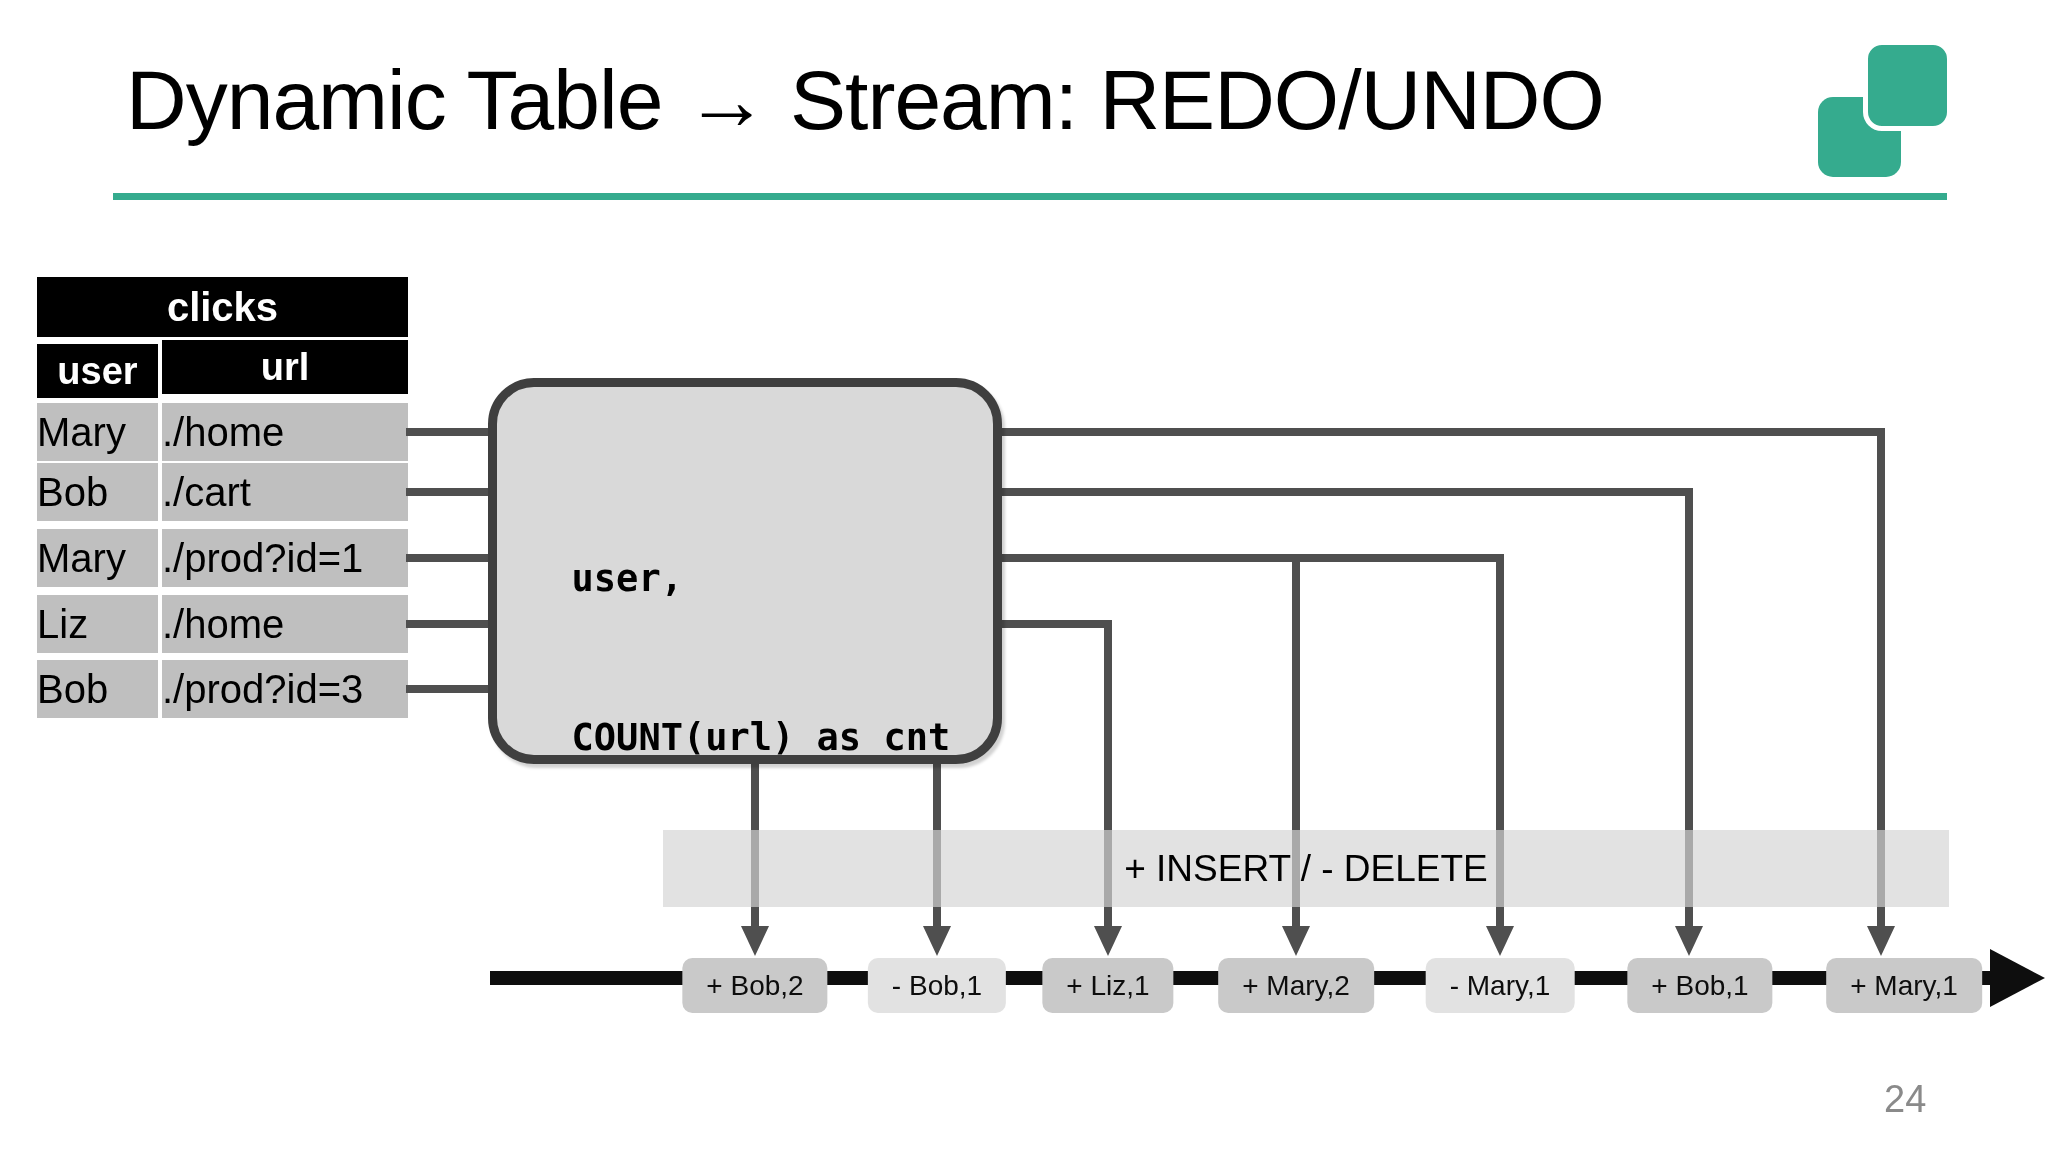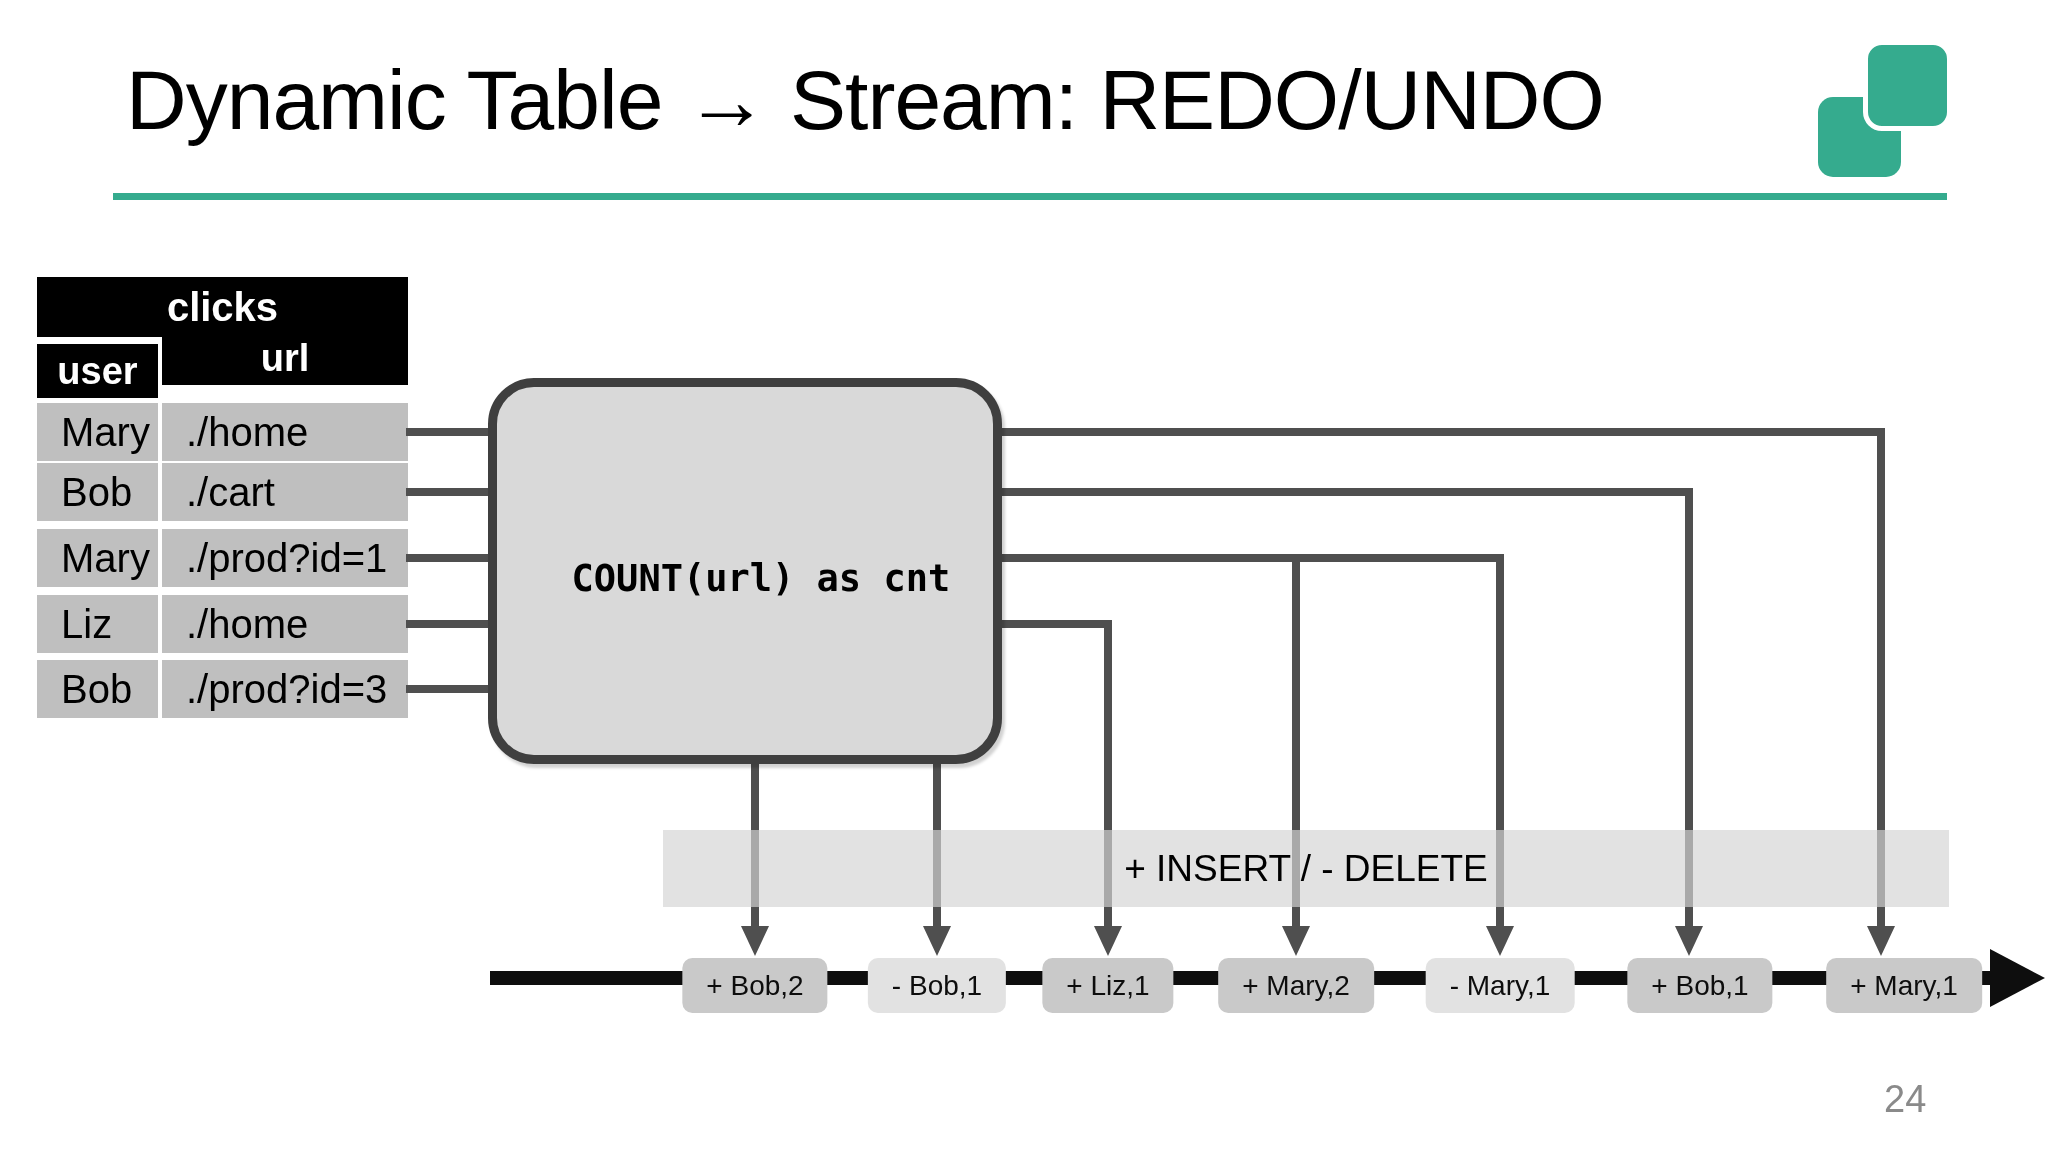--- a/index.html
+++ b/index.html
@@ -29,21 +29,21 @@
   
   .tbl-cell{
     position:absolute;box-sizing:border-box;
     font-size:40px;color:#000;
     display:flex;align-items:center;
   }
   .tbl-head{
     background:#000;color:#fff;font-weight:bold;
     justify-content:center;
   }
-  .tbl-data{background:#bfbfbf;padding-left:24px;}
+  .tbl-data{background:#bfbfbf;padding-left:0;}
   
   .sql-box{
     position:absolute;left:488px;top:378px;width:514px;height:386px;
     background:#d9d9d9;border:9px solid #3f3f3f;border-radius:46px;
     box-sizing:border-box;z-index:4;
     box-shadow:3px 4px 3px rgba(0,0,0,0.18);
   }
   .sql-code{
     position:absolute;left:527px;top:446px;z-index:5;
     font-family:"DejaVu Sans Mono","Liberation Mono",monospace;
@@ -116,21 +116,21 @@
 
     <g fill="#0e0e0e">
       <rect x="490" y="971" width="1500" height="14"></rect>
       <polygon points="1990,949 1990,1007 2045,978"></polygon>
     </g>
   </svg>
 
   <div>
     <div class="tbl-cell tbl-head" style="left:37px;top:277px;width:371px;height:60px;">clicks</div>
     <div class="tbl-cell tbl-head" style="left:37px;top:344px;width:121px;height:54px;font-size:38px;">user</div>
-    <div class="tbl-cell tbl-head" style="left:162px;top:331px;width:246px;height:54px;font-size:38px;">url</div>
+    <div class="tbl-cell tbl-head" style="left:162px;top:340px;width:246px;height:54px;font-size:38px;">url</div>
 
     <div>
       <div class="tbl-cell tbl-data" style="left:37px;top:403px;width:121px;height:58px;">Mary</div>
       <div class="tbl-cell tbl-data" style="left:162px;top:403px;width:246px;height:58px;">./home</div>
     </div>
     <div>
       <div class="tbl-cell tbl-data" style="left:37px;top:463px;width:121px;height:58px;">Bob</div>
       <div class="tbl-cell tbl-data" style="left:162px;top:463px;width:246px;height:58px;">./cart</div>
     </div>
     <div>
@@ -142,20 +142,21 @@
       <div class="tbl-cell tbl-data" style="left:162px;top:595px;width:246px;height:58px;">./home</div>
     </div>
     <div>
       <div class="tbl-cell tbl-data" style="left:37px;top:660px;width:121px;height:58px;">Bob</div>
       <div class="tbl-cell tbl-data" style="left:162px;top:660px;width:246px;height:58px;">./prod?id=3</div>
     </div>
   </div>
 
   <div class="sql-box"></div>
   <div class="sql-code">
+    <div>  user,</div>
     <div>  COUNT(url) as cnt</div>
     
   </div>
 
   <div class="band">
     <span class="band-label">+ INSERT / - DELETE</span>
   </div>
 
   <div>
     <div class="stream-item op-insert" style="left:755px;">+ Bob,2</div>

